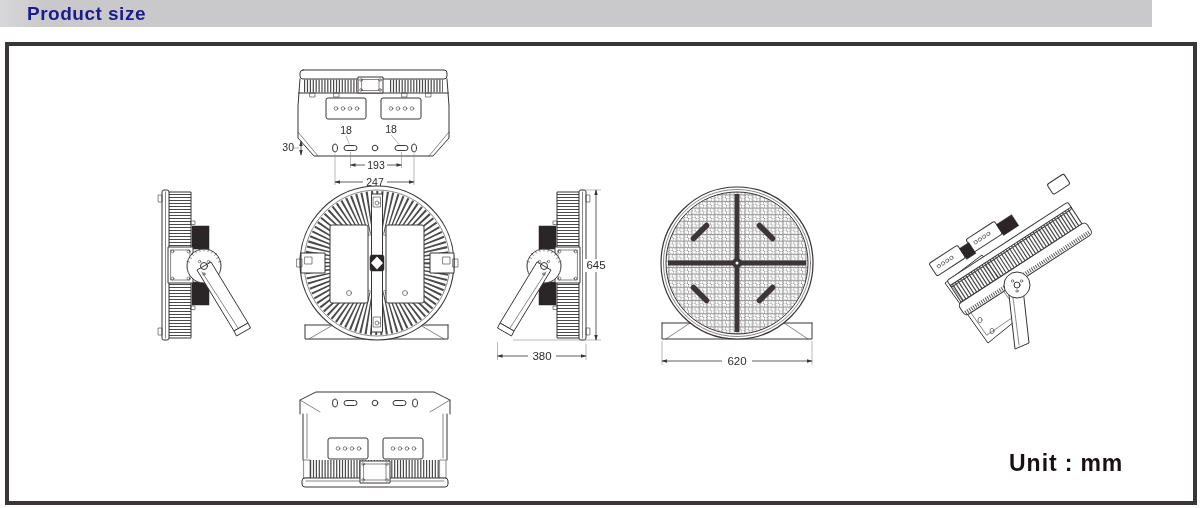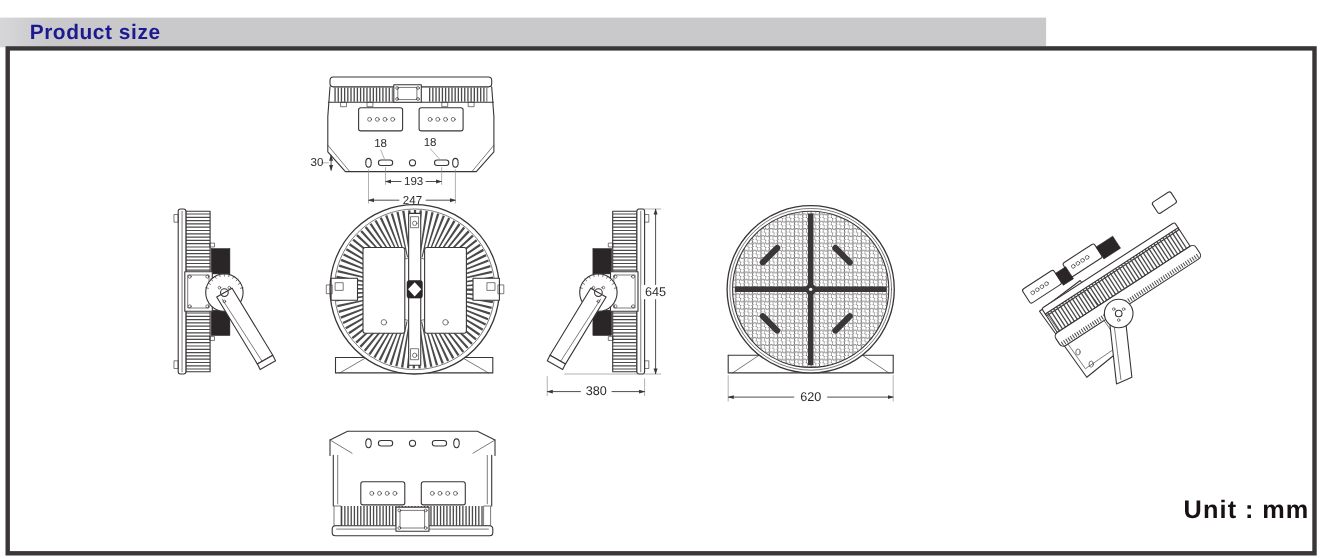--- a/index.html
+++ b/index.html
@@ -1,25 +1,25 @@
 <!DOCTYPE html>
 <html><head>
 <meta charset="utf-8">
 <style>
   html,body{margin:0;padding:0}
   body{width:1200px;height:508px;position:relative;background:#ffffff;overflow:hidden;
        font-family:"Liberation Sans",sans-serif}
-  .titlebar{position:absolute;left:0;top:16px;width:951px;height:27px;
+  .titlebar{position:absolute;left:0;top:0;width:1152px;height:27px;
             background:linear-gradient(90deg,#d7d7d9 0,#c9c9cc 45px,#c9c9cc 100%)}
   .titlebar .title{display:block;padding-left:27px;line-height:27px;font-size:19px;
             font-weight:bold;letter-spacing:.5px;color:#1b1a8f}
   .panel{position:absolute;left:5px;top:42px;width:1192px;height:463px;
          box-sizing:border-box;border:4px solid #3a3536;background:#ffffff}
   .view{position:absolute}
-  .unit{position:absolute;left:1076px;top:450px;font-size:23px;font-weight:bold;
+  .unit{position:absolute;left:1009px;top:450px;font-size:23px;font-weight:bold;
         color:#171112;letter-spacing:1px;white-space:nowrap}
   .unit .colon{margin:0 7px}
   
   svg .ln{fill:none;stroke:#3a3536;stroke-width:1;stroke-linecap:round;stroke-linejoin:round}
   svg .thin{stroke-width:.6}
   svg .wht{fill:#ffffff;stroke:#3a3536;stroke-width:1;stroke-linejoin:round}
   svg .dark{fill:#2a2526;stroke:#2a2526;stroke-width:.5}
   svg .fins{fill:none;stroke:#4a4a4a}
   svg .ext{stroke:#8a8a8a;stroke-width:.6;fill:none}
   svg .dimln{stroke:#3a3536;stroke-width:.8;fill:none}

